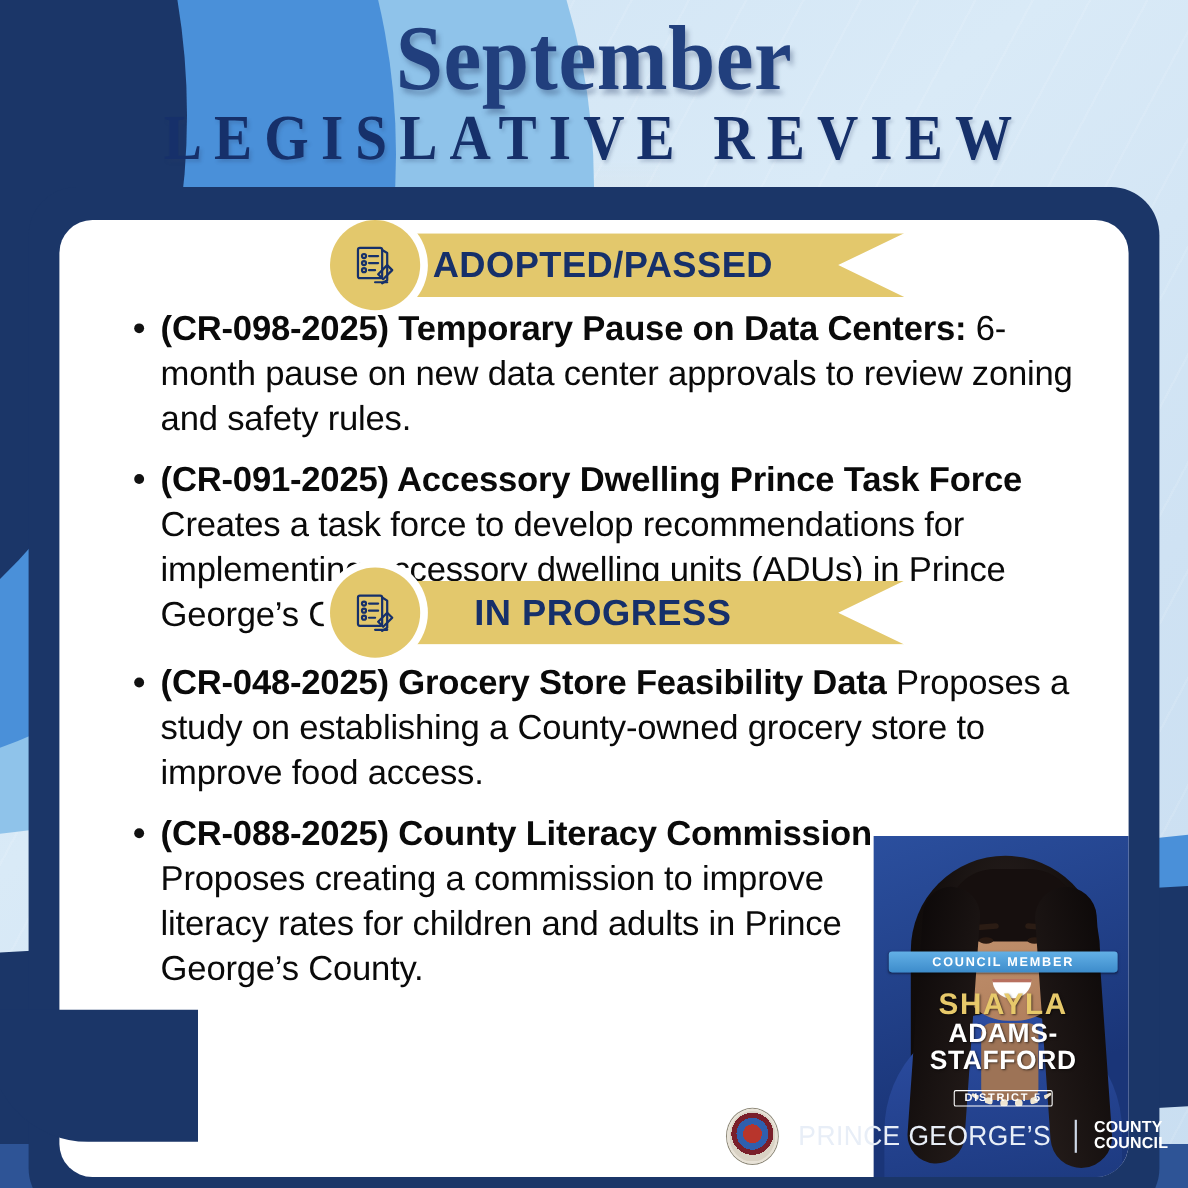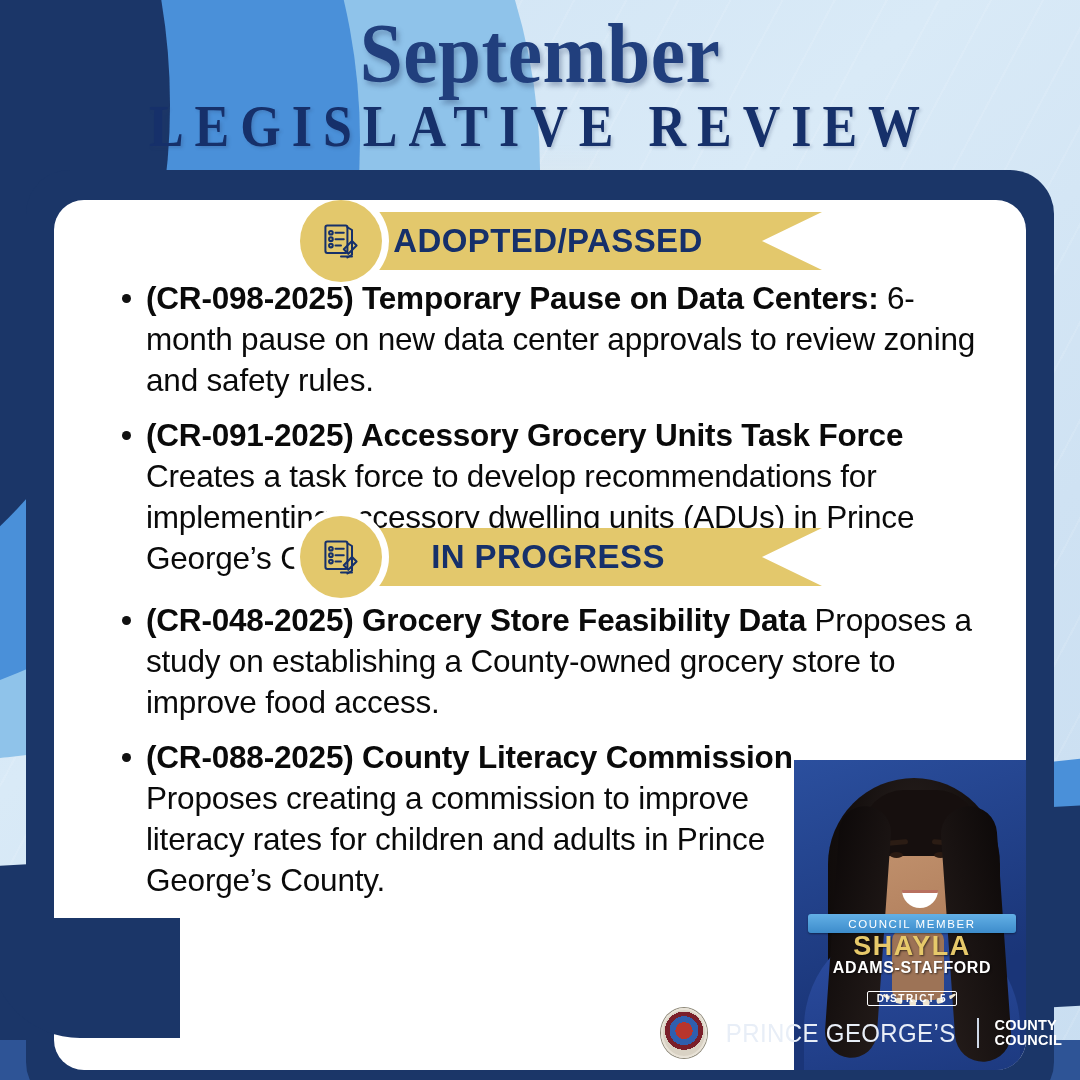--- a/index.html
+++ b/index.html
@@ -205,31 +205,31 @@
   }
   .p-pearls{
     position:absolute;left:86px;bottom:64px;width:78px;height:26px;
     border-bottom:7px dotted #efe6d2;border-radius:50%;
   }
   .name-ribbon{
     position:absolute;left:14px;bottom:64px;width:208px;text-align:center;
   }
   .ribbon-top{
     background:linear-gradient(180deg,#63b0e6,#3d8ccb);
-    color:#ffffff;font-size:11.5px;font-weight:normal;letter-spacing:1.6px;
+    color:#ffffff;font-size:11.5px;font-weight:bold;letter-spacing:1.6px;
     padding:4px 0 3px;border-radius:3px;
     box-shadow:0 1px 2px rgba(0,0,0,.4);
     margin-top:30px;
   }
   .nm-first{
     color:#e7c96a;font-size:27px;font-weight:bold;letter-spacing:1.5px;
-    line-height:1;margin-top:0;text-shadow:1px 1px 2px rgba(0,0,0,.6);
+    line-height:1;margin-top:16px;text-shadow:1px 1px 2px rgba(0,0,0,.6);
   }
   .nm-last{
-    color:#ffffff;font-size:16px;font-weight:bold;letter-spacing:.6px;
+    color:#ffffff;font-size:24px;font-weight:bold;letter-spacing:.6px;
     line-height:1.05;text-shadow:1px 1px 2px rgba(0,0,0,.6);
   }
   .nm-dist{
     display:inline-block;margin-top:14px;padding:1px 9px;
     border:1.5px solid #ffffff;border-radius:2px;
     color:#ffffff;font-size:10px;font-weight:bold;letter-spacing:1.6px;
   }
 
   
   .footer-logo{
@@ -303,21 +303,21 @@
             </svg>
           </span>
         </div>
       </div>
 
       <ul class="bullets sec1">
         <li class="bullet">
           <b>(CR-098-2025)</b><b> Temporary Pause on Data Centers:</b><span> 6-month pause on new data center approvals to review zoning and safety rules.</span>
         </li>
         <li class="bullet">
-          <b>(CR-091-2025)</b><b> Accessory Grocery Units Task Force</b><span> Creates a task force to develop recommendations for implementing accessory dwelling units (ADUs) in Prince George’s County.</span>
+          <b>(CR-091-2025)</b><b> Accessory Dwelling Prince Task Force</b><span> Creates a task force to develop recommendations for implementing accessory dwelling units (ADUs) in Prince George’s County.</span>
         </li>
       </ul>
 
       <div class="banner sec2-banner">
         <div class="banner-flag">
           <span class="banner-label">IN PROGRESS</span>
         </div>
         <div class="banner-badge">
           <span>
             <svg viewBox="0 0 48 48" fill="none" stroke="#16306a" stroke-width="2.2" stroke-linecap="round" stroke-linejoin="round">

